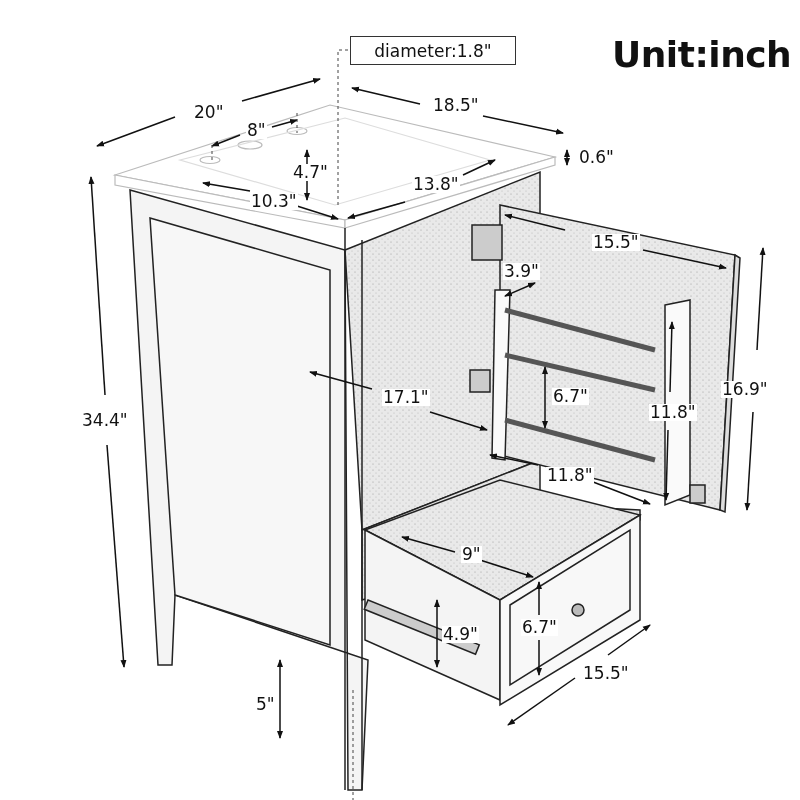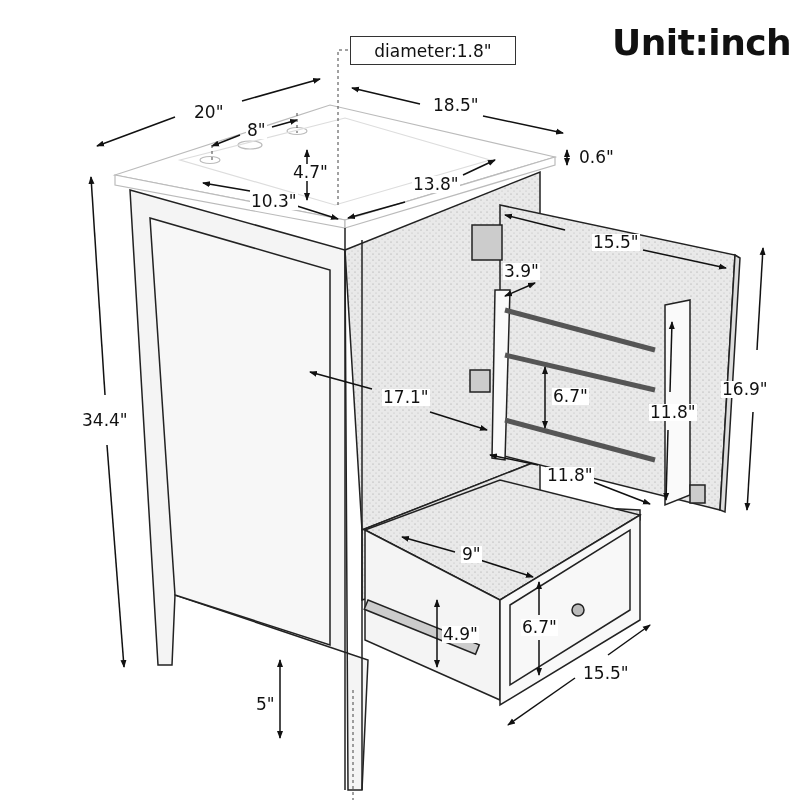--- a/index.html
+++ b/index.html
@@ -1,19 +1,19 @@
 <!DOCTYPE html>
 <html><head>
 <meta charset="utf-8">
 <style>
   html, body { margin: 0; padding: 0; background: #ffffff; }
   body { width: 800px; height: 800px; position: relative; overflow: hidden; font-family: "DejaVu Sans", sans-serif; }
   #canvas { position: absolute; left: 0; top: 0; width: 800px; height: 800px; }
   .label { position: absolute; font-family: "DejaVu Sans", sans-serif; font-size: 17px; color: #111; background: #fff; padding: 0 1px; line-height: 1; white-space: nowrap; }
-  .unit-title { position: absolute; left: 612px; top: 22px; font-family: "DejaVu Sans", sans-serif; font-weight: bold; font-size: 36px; color: #111; letter-spacing: -0.5px; }
+  .unit-title { position: absolute; left: 612px; top: 34px; font-family: "DejaVu Sans", sans-serif; font-weight: bold; font-size: 36px; color: #111; letter-spacing: -0.5px; }
   .diam-box { position: absolute; left: 350px; top: 36px; width: 166px; height: 29px; border: 1.5px solid #333; box-sizing: border-box; background: #fff; font-size: 17px; display: flex; align-items: center; justify-content: center; color: #111; }
 </style>
 </head>
 <body>
 
 <svg id="canvas" width="800" height="800" viewBox="0 0 800 800" xmlns="http://www.w3.org/2000/svg">
   <defs>
     <marker id="ah" markerWidth="8" markerHeight="8" refX="7" refY="4" orient="auto-start-reverse" markerUnits="userSpaceOnUse">
       <path d="M0,1 L8,4 L0,7 Z" fill="#111"></path>
     </marker>

